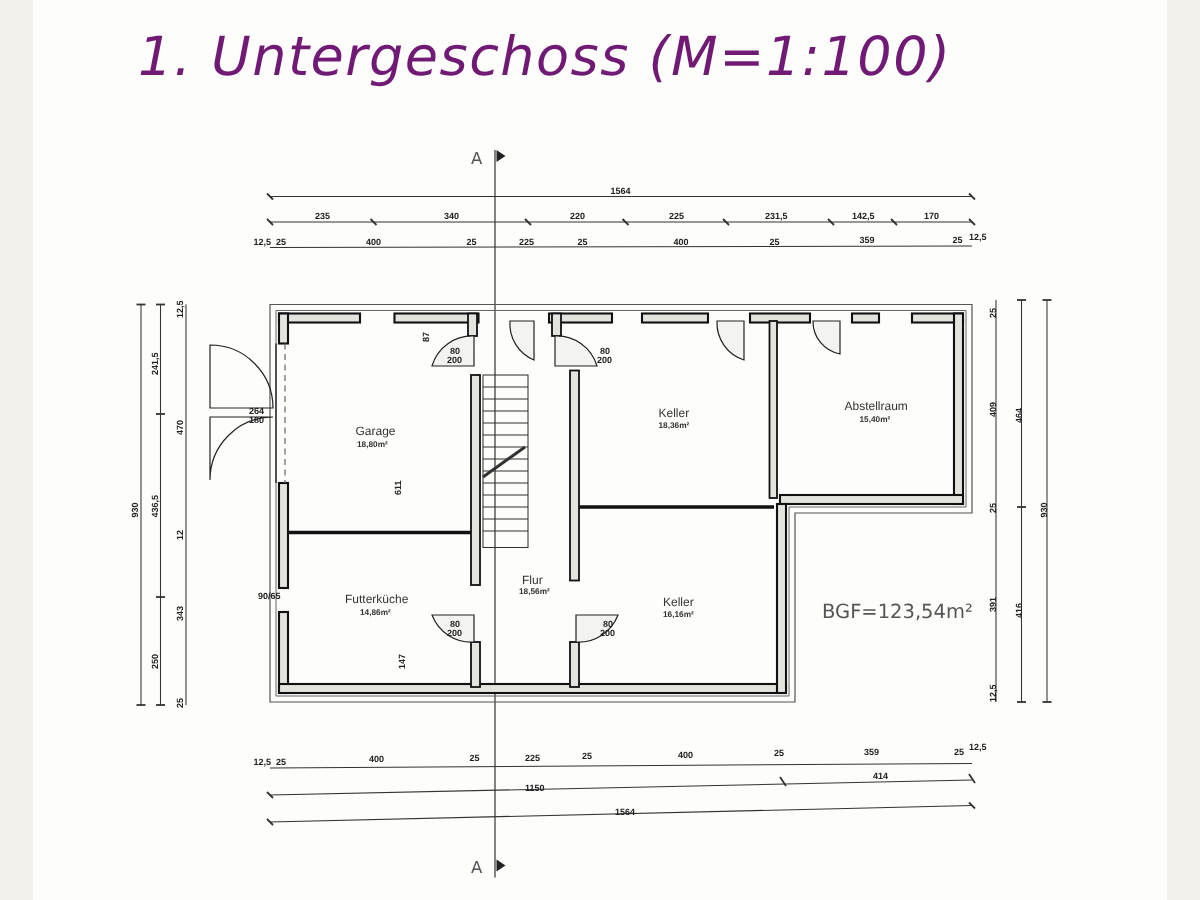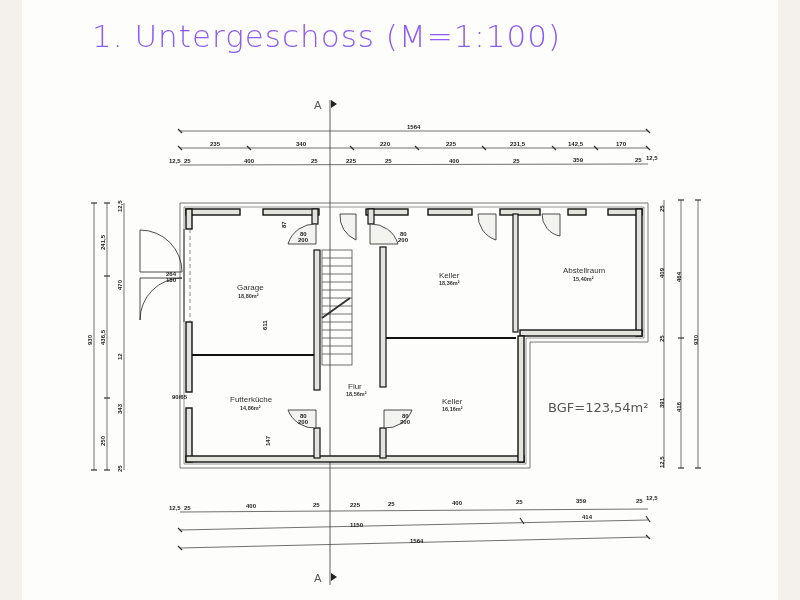--- a/index.html
+++ b/index.html
@@ -1,18 +1,18 @@
 <!DOCTYPE html>
 <html><head>
 <meta charset="utf-8">
 <style>
   html, body { margin:0; padding:0; }
   body { width:800px; height:600px; overflow:hidden; background:#f4f1ec; font-family:"Liberation Sans", sans-serif; }
   .paper { position:absolute; left:22px; top:0; width:756px; height:600px; background:#fdfdfb; }
-  .title { position:absolute; left:92px; top:18px; font-family:"DejaVu Sans", sans-serif; font-weight:200; font-size:31px; letter-spacing:1px; color:#8b5cf6; white-space:nowrap; }
+  .title { position:absolute; left:92px; top:18px; font-family:"DejaVu Sans", sans-serif; font-weight:200; font-size:36px; letter-spacing:1px; color:#701a75; white-space:nowrap;font-style:italic; }
   svg { position:absolute; left:0; top:0; }
   .dim text { font-family:"Liberation Sans", sans-serif; font-size:6px; font-weight:bold; fill:#222; }
   .room-label { font-family:"Liberation Sans", sans-serif; font-size:8px; fill:#333; }
   .room-area { font-family:"Liberation Sans", sans-serif; font-size:5.5px; font-weight:bold; fill:#333; }
   .bgf { font-family:"DejaVu Sans", sans-serif; font-size:13px; fill:#555; }
   .sect { font-family:"DejaVu Sans", sans-serif; font-size:11px; fill:#555; }
 </style>
 </head>
 <body>
 

